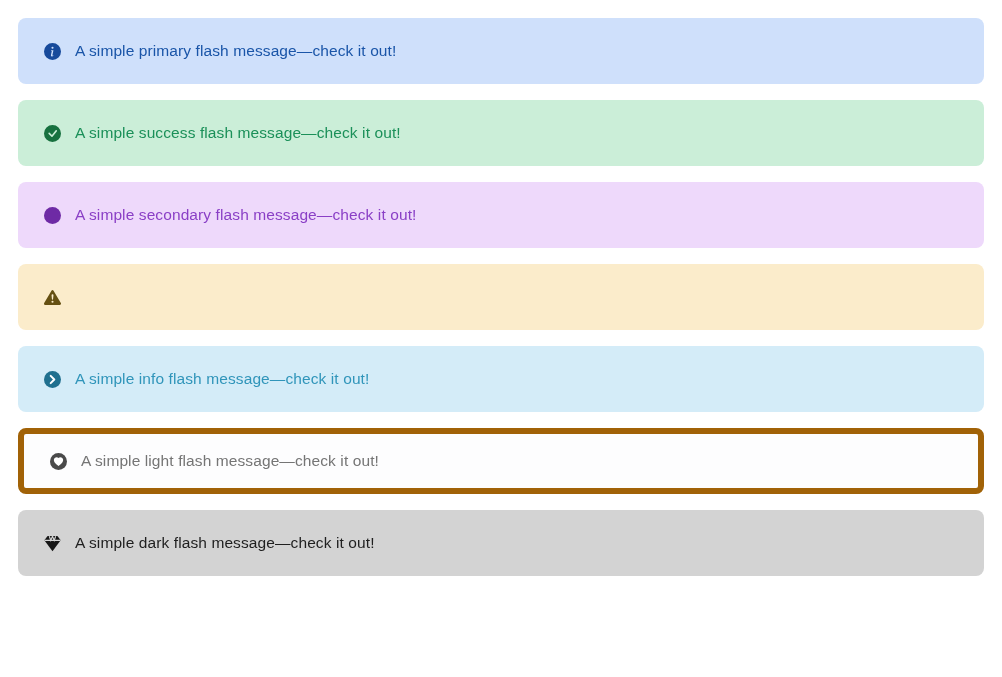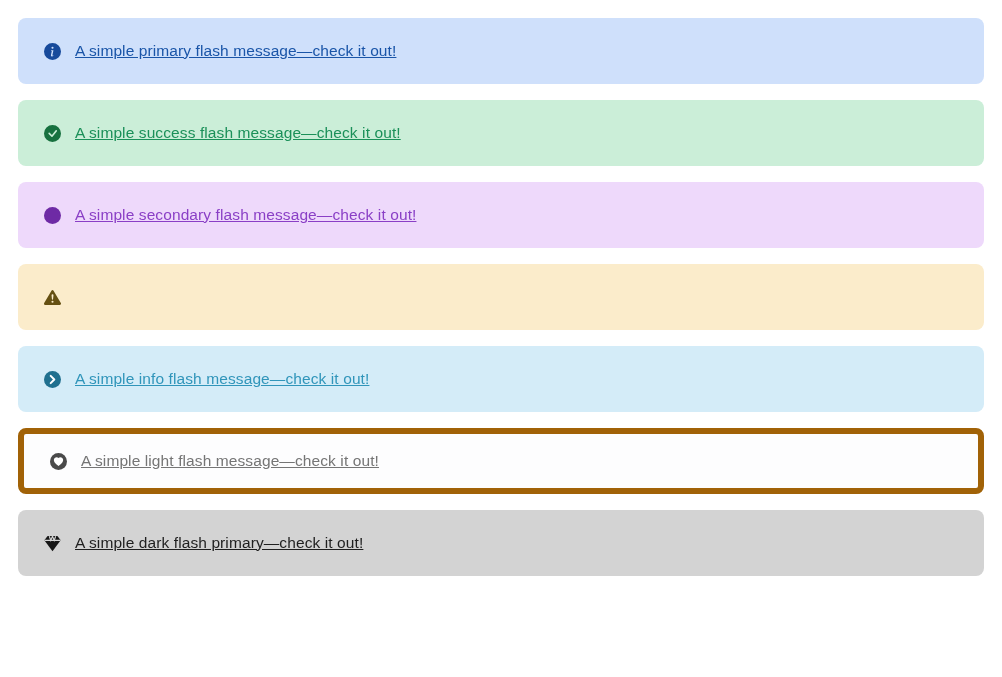--- a/index.html
+++ b/index.html
@@ -12,21 +12,20 @@
   .page { padding: 18px 18px 0 18px; }
   .alert {
     height: 66px;
     margin-bottom: 16px;
     border-radius: 8px;
     display: flex;
     align-items: center;
     padding-left: 26px;
     background: var(--bg);
     color: var(--fg);
-    text-decoration: underline;
   }
   .alert.light { border: 6px solid #a16207; }
   .icon {
     width: 17px; height: 17px;
     display: inline-flex;
     align-items: center; justify-content: center;
     color: var(--ic);
     flex: 0 0 auto;
   }
   .icon svg { width: 17px; height: 17px; display: block; }
@@ -99,16 +98,16 @@
     <span class="msg">A simple light flash message—check it out!</span>
   </div>
 
   <div class="alert dark" style="--bg: #d3d3d3; --fg: #1f1f1f; --ic: #161616;">
     <span class="icon">
           <svg viewBox="0 0 16 16" xmlns="http://www.w3.org/2000/svg">
             <path fill="currentColor" d="M3.4.9h9.2l3.1 4.1L8 15.2.3 5z"></path>
             <path class="facet" fill="none" stroke-width="1.1" d="M.5 5.1h15M5 1.2 6.4 5.1 8 1.1l1.6 4L11 1.2"></path>
           </svg>
         </span>
-    <span class="msg">A simple dark flash primary—check it out!</span>
+    <span class="msg">A simple dark flash message—check it out!</span>
   </div>
 </div>
 </div>
 
 </body></html>

